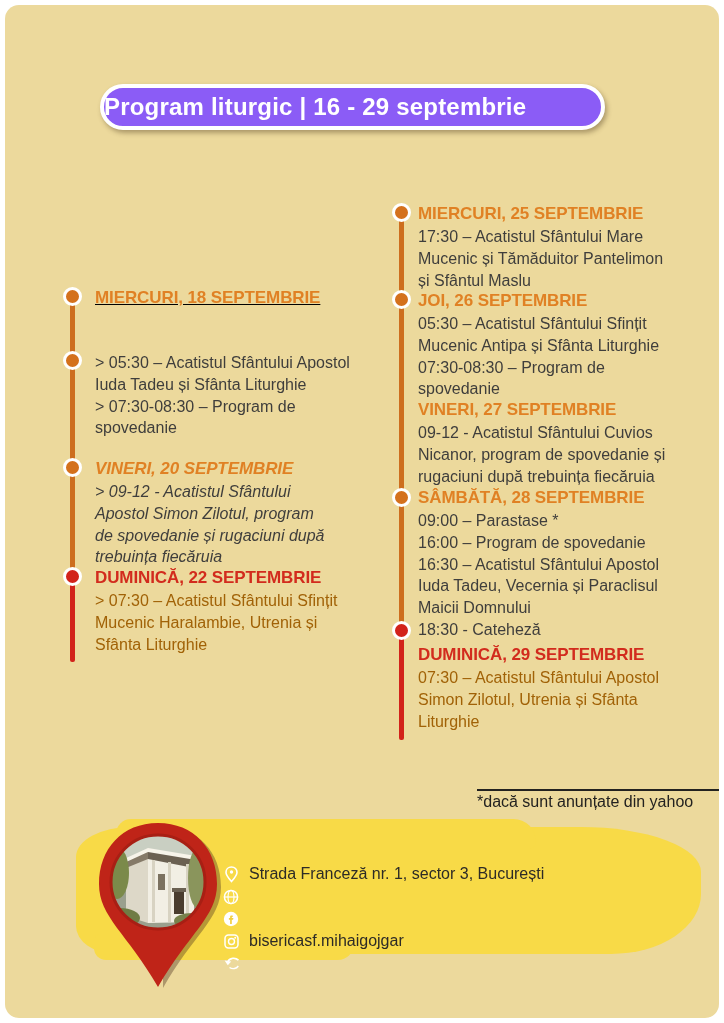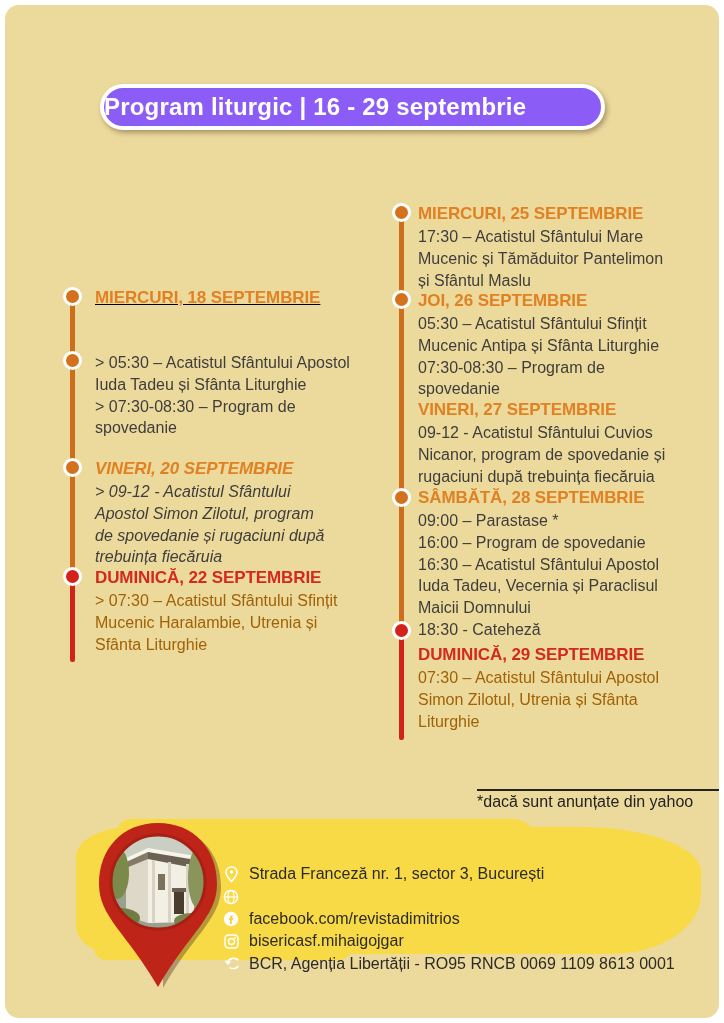--- a/index.html
+++ b/index.html
@@ -165,41 +165,39 @@
         </svg>
     </span>
   </div>
   <div class="crow">
     <span class="cicon">
       <svg width="16" height="16" viewBox="0 0 16 16">
           <circle cx="8" cy="8" r="7.2" fill="#ffffff"></circle>
           <path d="M9.6 4.6 h-1.1 c-.9 0-1.4.5-1.4 1.4 v1.1 H5.9 v1.6 h1.2 V13 h1.7 V8.7 h1.3 l.3-1.6 H8.8 V6.2 c0-.3.2-.5.5-.5 h.9 Z" fill="#f2cf3e"></path>
         </svg>
     </span>
-    <span class="ctext">facebook.com/revistadimitrios</span>
   </div>
   <div class="crow">
     <span class="cicon">
       <svg width="15" height="15" viewBox="0 0 15 15">
           <rect x="1" y="1" width="13" height="13" rx="3.4" fill="none" stroke="#ffffff" stroke-width="1.5"></rect>
           <circle cx="7.5" cy="7.5" r="3" fill="none" stroke="#ffffff" stroke-width="1.4"></circle>
           <circle cx="11.2" cy="3.8" r="1" fill="#ffffff"></circle>
         </svg>
     </span>
     <span class="ctext">bisericasf.mihaigojgar</span>
   </div>
   <div class="crow">
     <span class="cicon">
       <svg width="17" height="13" viewBox="0 0 17 13">
           <path d="M15.5 3.2 C12.5 0.4 6.5 0.6 4.6 5.2" fill="none" stroke="#ffffff" stroke-width="1.7"></path>
           <path d="M1.6 3.6 L4.8 8.2 L8.2 4.6 Z" fill="#ffffff"></path>
           <path d="M6.5 10.5 C9.5 12.4 13.5 11.8 15.3 9.0" fill="none" stroke="#ffffff" stroke-width="1.4"></path>
         </svg>
     </span>
-    <span class="ctext">BCR, Agenția Libertății - RO95 RNCB 0069 1109 8613 0001</span>
   </div>
 </div>
 
 <div class="pin">
   <svg width="140" height="178" viewBox="0 0 140 178">
     <defs>
       <clipPath id="photoClip">
           <circle cx="68" cy="64" r="47"></circle>
         </clipPath>
     </defs>

